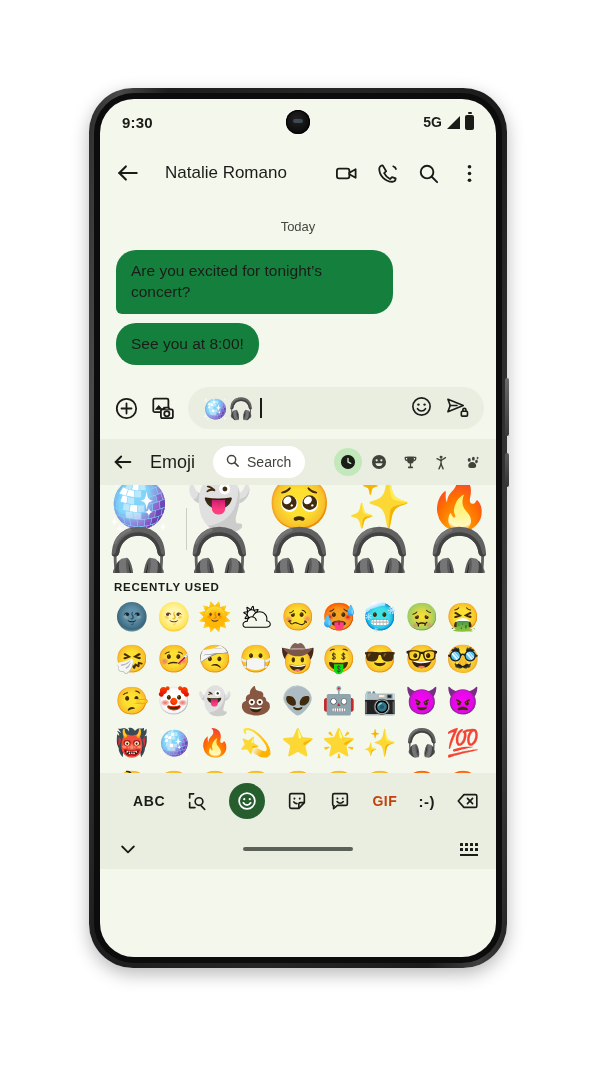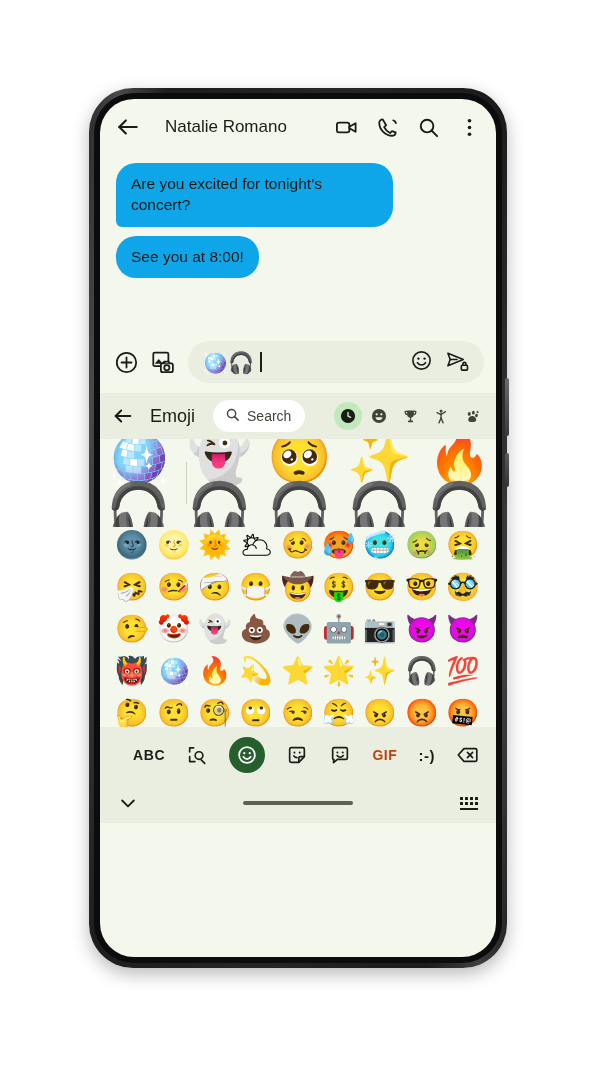--- a/index.html
+++ b/index.html
@@ -97,21 +97,21 @@
   #day-divider { text-align:center; font-size:13px; color:#444940; margin: 10px 0 16px; }
   .msg-row { display:flex; margin-bottom: 9px; }
   .msg-row.out { justify-content:flex-end; }
   .bubble {
     max-width: 76%;
     padding: 11px 15px;
     font-size: 15.5px;
     line-height: 1.34;
     border-radius: 20px;
   }
-  .bubble.in { background:#0ea5e9; color:#1b1c18; border-bottom-left-radius:6px;}
+  .bubble.in { background:#15803d; color:#1b1c18; border-bottom-left-radius:6px;}
   .bubble.in.last { border-bottom-left-radius:20px; border-top-left-radius:20px;}
   .bubble.out { background:#265e2e; color:#ffffff; border-bottom-right-radius:20px;}
 
   
   #compose-bar {
     display:flex; align-items:center; gap:12px;
     padding: 6px 12px 10px 14px;
   }
   .compose-icon { width:25px;height:25px;flex:none; }
   #compose-field {
@@ -226,20 +226,29 @@
 </head>
 <body>
 
 <div id="phone-frame">
   <div id="phone-inner-bezel"></div>
   <div id="side-button"></div>
   <div id="side-button-2"></div>
 
   <div id="screen">
 
+    <div id="status-bar">
+      <div id="camera-punch"></div>
+      <span id="status-time">9:30</span>
+      <div id="status-right">
+        <span id="status-5g">5G</span>
+        <span class="sig-tri"></span>
+        <span class="batt"></span>
+      </div>
+    </div>
 
     <div id="app-bar">
       <span class="back-arrow">
         <svg viewBox="0 0 24 24" width="26" height="26" fill="none" stroke="#1b1c18" stroke-width="2" stroke-linecap="round" stroke-linejoin="round">
           <line x1="20" y1="12" x2="4" y2="12"></line>
             <polyline points="10,6 4,12 10,18"></polyline>
         </svg>
       </span>
       <span id="contact-name">Natalie Romano</span>
       <div id="app-bar-actions">
@@ -265,20 +274,21 @@
           <svg viewBox="0 0 24 24" width="23" height="23" fill="#1b1c18">
             <circle cx="12" cy="5" r="1.9"></circle>
               <circle cx="12" cy="12" r="1.9"></circle>
               <circle cx="12" cy="19" r="1.9"></circle>
           </svg>
         </span>
       </div>
     </div>
 
     <div id="conversation">
+      <div id="day-divider">Today</div>
 
       <div class="msg-row">
         <div class="bubble in">Are you excited for tonight’s concert?</div>
       </div>
       <div class="msg-row">
         <div class="bubble in last">See you at 8:00!</div>
       </div>
     </div>
 
     <div id="compose-bar">
@@ -392,20 +402,21 @@
       <div id="kitchen-strip">
         <div class="kitchen-item">🪩🎧</div>
         <div class="kitchen-sep"></div>
         <div class="kitchen-item">👻🎧</div>
         <div class="kitchen-item">🥺🎧</div>
         <div class="kitchen-item">✨🎧</div>
         <div class="kitchen-item">🔥🎧</div>
       </div>
 
       <div id="emoji-scroll">
+        <div id="recent-label">RECENTLY USED</div>
         <div id="emoji-grid">
             <div class="emoji-cell">🌚</div>
             <div class="emoji-cell">🌝</div>
             <div class="emoji-cell">🌞</div>
             <div class="emoji-cell">🌥</div>
             <div class="emoji-cell">🥴</div>
             <div class="emoji-cell">🥵</div>
             <div class="emoji-cell">🥶</div>
             <div class="emoji-cell">🤢</div>
             <div class="emoji-cell">🤮</div>

